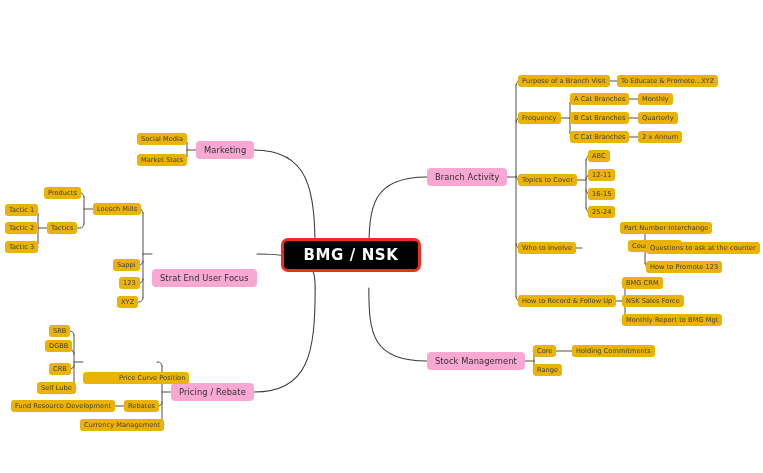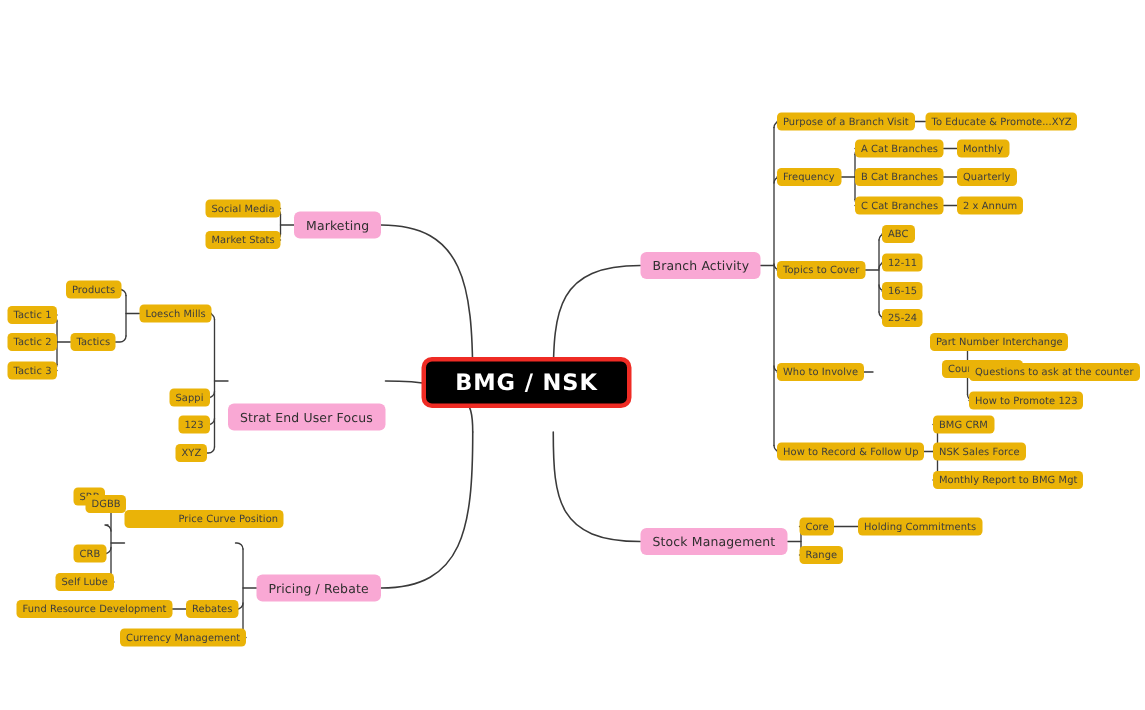--- a/index.html
+++ b/index.html
@@ -149,23 +149,23 @@
       <div class="node pill" style="left: 93px; top: 203px;">Loesch Mills</div>
       <div class="node pill" style="left: 44px; top: 187px;">Products</div>
       <div class="node pill" style="left: 47px; top: 222px;">Tactics</div>
       <div class="node pill" style="left: 5px; top: 204px;">Tactic 1</div>
       <div class="node pill" style="left: 5px; top: 222px;">Tactic 2</div>
       <div class="node pill" style="left: 5px; top: 241px;">Tactic 3</div>
       <div class="node pill" style="left: 113px; top: 259px;">Sappi</div>
       <div class="node pill" style="left: 119px; top: 277px;">123</div>
       <div class="node pill" style="left: 117px; top: 296px;">XYZ</div>
       <div class="node main" style="left: 171px; top: 383px;">Pricing / Rebate</div>
-      <div class="node pill" style="left: 83px; top: 340px; padding-left: 36px;">Price Curve Position</div>
+      <div class="node pill" style="left: 83px; top: 372px; padding-left: 36px;">Price Curve Position</div>
       <div class="node pill" style="left: 49px; top: 325px;">SRB</div>
-      <div class="node pill" style="left: 45px; top: 330px; margin-left: 12px;">DGBB</div>
+      <div class="node pill" style="left: 45px; top: 340px;">DGBB</div>
       <div class="node pill" style="left: 49px; top: 363px;">CRB</div>
       <div class="node pill" style="left: 37px; top: 382px;">Self Lube</div>
       <div class="node pill" style="left: 124px; top: 400px;">Rebates</div>
       <div class="node pill" style="left: 11px; top: 400px;">Fund Resource Development</div>
       <div class="node pill" style="left: 80px; top: 419px;">Currency Management</div>
       <div class="node main" style="left: 427px; top: 168px;">Branch Activity</div>
       <div class="node pill" style="left: 518px; top: 75px;">Purpose of a Branch Visit</div>
       <div class="node pill" style="left: 617px; top: 75px;">To Educate &amp; Promote...XYZ</div>
       <div class="node pill" style="left: 518px; top: 112px;">Frequency</div>
       <div class="node pill" style="left: 570px; top: 93px;">A Cat Branches</div>

